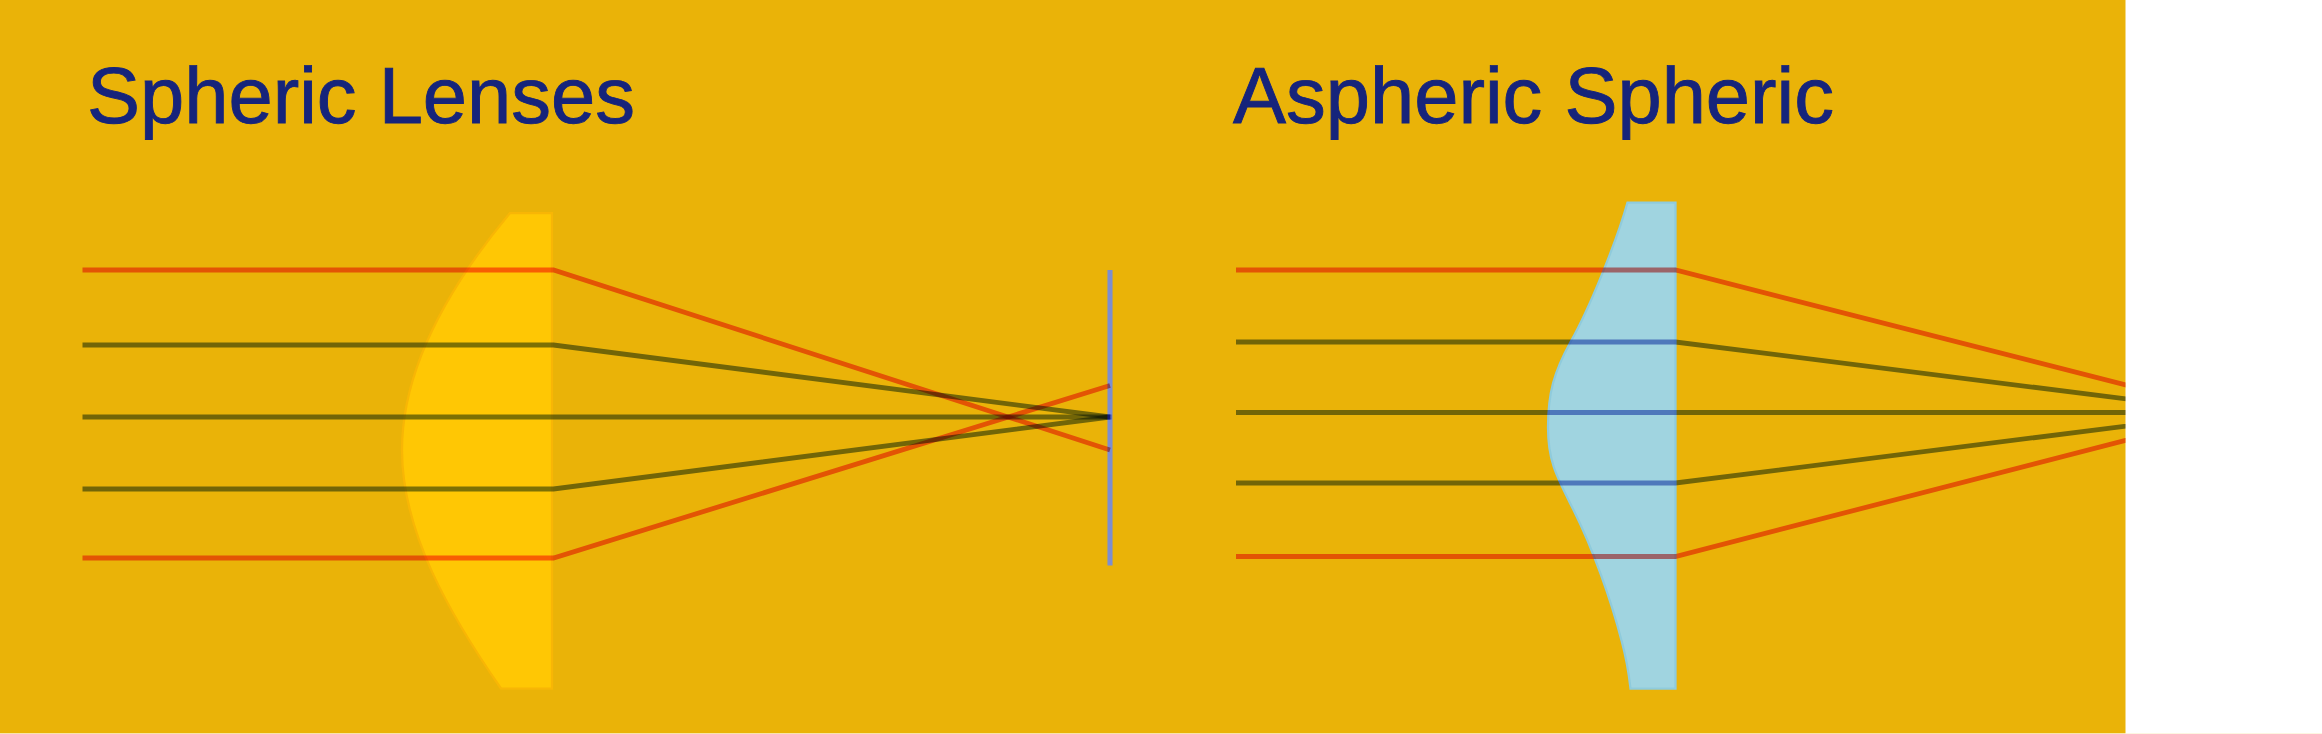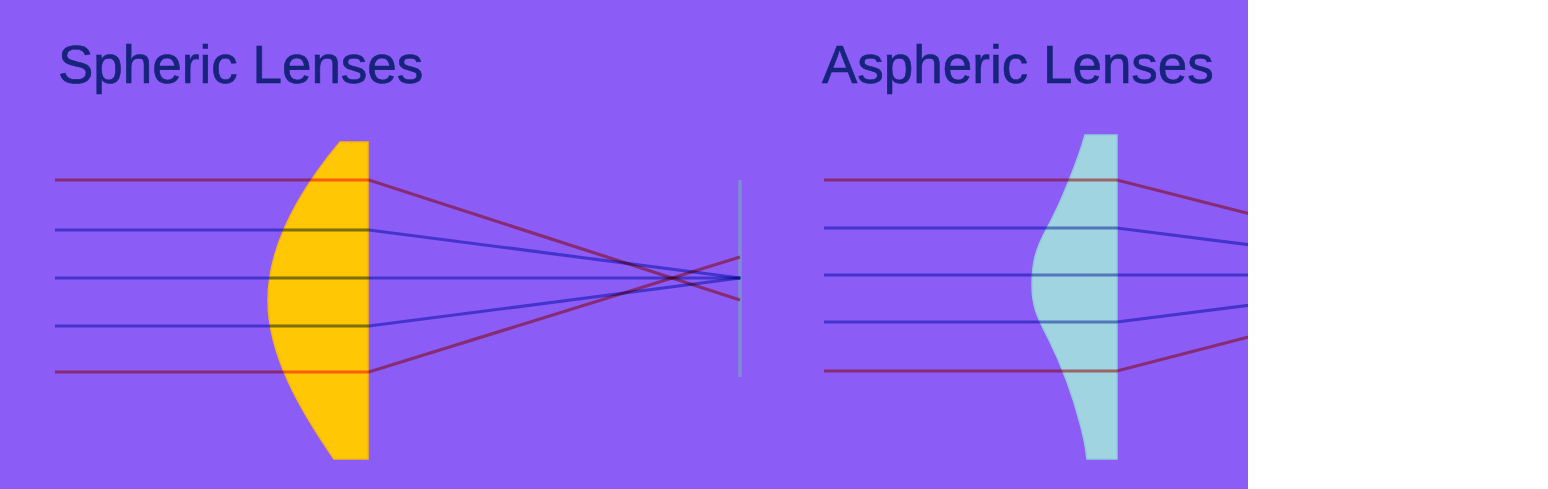--- a/index.html
+++ b/index.html
@@ -1,20 +1,20 @@
 <!DOCTYPE html>
 <html><head>
 <meta charset="utf-8">
 <style>
   html,body{margin:0;padding:0;background:#ffffff;}
   .canvas{
     position:relative;
-    width:1248px;
+    width:1417px;
     height:489px;
-    background:#8b5cf6;
+    background:#eab308;
     overflow:hidden;
     font-family:"Liberation Sans", sans-serif;
   }
   .title{
     position:absolute;
     top:38px;
     font-size:53px;
     line-height:1.0;
     font-weight:500;
     letter-spacing:0px;
@@ -24,21 +24,21 @@
   .title-left{left:58px;}
   .title-right{left:822px;}
   .diagram-svg{position:absolute;left:0;top:0;}
   .ray{mix-blend-mode:multiply;}
 </style>
 </head>
 <body>
 
 <div class="canvas">
   <div class="title title-left" style="color: rgb(22, 36, 123);">Spheric Lenses</div>
-  <div class="title title-right" style="color: rgb(22, 36, 123);">Aspheric Lenses</div>
+  <div class="title title-right" style="color: rgb(22, 36, 123);">Aspheric Spheric</div>
   <svg class="diagram-svg" width="1548" height="489" viewBox="0 0 1548 489" xmlns="http://www.w3.org/2000/svg">
       <path d="M 368 142 L 340 142 C 300 190 268 245 268 300 C 268 355 300 410 334 459 L 368 459 Z" fill="#FFC704" stroke="#F8B605" stroke-width="1.5"></path>
       <line x1="740" y1="180" x2="740" y2="377" stroke="#7D8ED2" stroke-width="3.4"></line>
       <polyline points="55,180 369,180 740,300" fill="none" stroke="#F87878" stroke-width="3.2" class="ray"></polyline>
       <polyline points="55,230 369,230 740,278" fill="none" stroke="#7C90D5" stroke-width="3.2" class="ray"></polyline>
       <polyline points="55,278 741,278" fill="none" stroke="#7C90D5" stroke-width="3.2" class="ray"></polyline>
       <polyline points="55,326 369,326 740,278" fill="none" stroke="#7C90D5" stroke-width="3.2" class="ray"></polyline>
       <polyline points="55,372 369,372 740,257" fill="none" stroke="#F87878" stroke-width="3.2" class="ray"></polyline>
       <path d="M 1117 135 L 1085 135 C 1078 160 1060 205 1047 228 C 1036 248 1032 262 1032 285 C 1032 308 1038 318 1049 340 C 1062 366 1074 400 1081 427 C 1084 438 1086 450 1087 459 L 1117 459 Z" fill="#A0D4E0" stroke="#8FCBDC" stroke-width="1.5"></path>
       <line x1="1489" y1="179" x2="1489" y2="375" stroke="#7D8ED2" stroke-width="3.4"></line>

